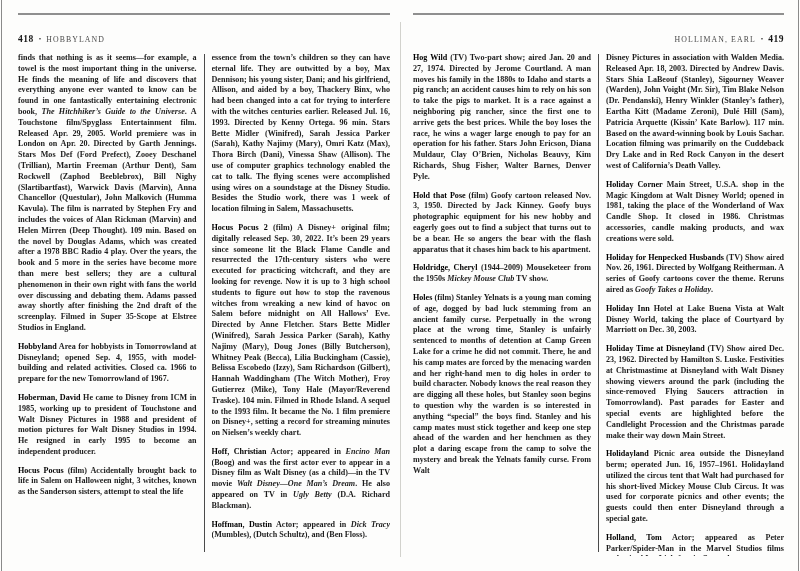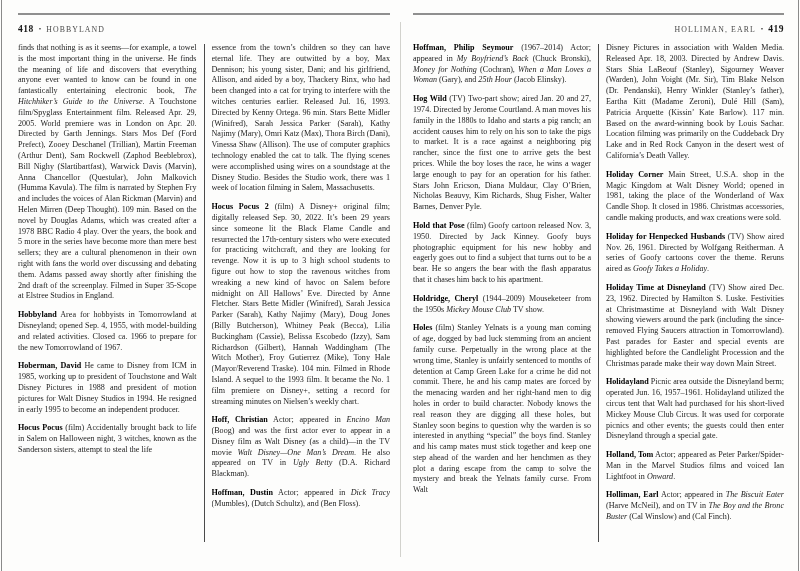--- a/index.html
+++ b/index.html
@@ -10,29 +10,29 @@
   }
   .spread{position:relative;width:800px;height:571px;display:flex;background:#fdfdfc;}
   .edge{position:absolute;top:0;bottom:0;width:1px;background:#8a8a8a;}
   .edge.left{left:1px;}
   .edge.right{right:1px;}
   .spine{position:absolute;left:400px;top:22px;bottom:14px;width:1px;background:#d2d2cd;}
   .page{width:400px;box-sizing:border-box;padding:13px 10px 10px 18px;}
   .page.right{padding:13px 16px 10px 13px;}
   .running-head{
     border-top:2px solid #8f8f8f;
-    padding-top:9px;margin-bottom:9px;
+    padding-top:19px;margin-bottom:9px;
     display:flex;align-items:baseline;gap:5px;
     white-space:nowrap;
   }
   .running-head.rh-right{justify-content:flex-end;}
   .pagenum{font-weight:bold;font-size:9.5px;color:#151515;letter-spacing:.5px;}
   .bullet{font-size:7px;color:#333;position:relative;top:-1px;}
   .head-title{font-size:7.8px;letter-spacing:1.1px;color:#4a4a4a;}
-  .cols{display:flex;height:503px;overflow:hidden;}
+  .cols{display:flex;height:503px;overflow:hidden;font-weight:bold;}
   .col{
     flex:1 1 0;min-width:0;overflow:hidden;
     text-align:justify;
     font-size:8.1px;line-height:10.8px;color:#1d1d1d;
     hyphens:auto;-webkit-hyphens:auto;
   }
   .vdiv{width:1px;background:#4a4a4a;margin:1px 7px 4px 7px;flex:0 0 1px;}
   .entry{margin:0;}
   .entry + .entry{margin-top:8px;}
   .entry b{color:#000;}
@@ -69,31 +69,31 @@
   </div>
 
   <div class="page right">
     <div class="running-head rh-right">
       <span class="head-title">HOLLIMAN, EARL</span>
       <span class="bullet">•</span>
       <span class="pagenum">419</span>
     </div>
     <div class="cols">
       <div class="col">
-          <p class="entry"><b>Hoffman, Philip Seymour</b> (1967–2014) Actor; appeared in <i>My Boyfriend’s Back</i> (Chuck Bronski), <i>Money for Nothing</i> (Cochran), <i>When a Man Loves a Woman</i> (Gary), and <i>25th Hour</i> (Jacob Elinsky).</p>
           <p class="entry"><b>Hog Wild</b> (TV) Two-part show; aired Jan. 20 and 27, 1974. Directed by Jerome Courtland. A man moves his family in the 1880s to Idaho and starts a pig ranch; an accident causes him to rely on his son to take the pigs to market. It is a race against a neighboring pig rancher, since the first one to arrive gets the best prices. While the boy loses the race, he wins a wager large enough to pay for an operation for his father. Stars John Ericson, Diana Muldaur, Clay O’Brien, Nicholas Beauvy, Kim Richards, Shug Fisher, Walter Barnes, Denver Pyle.</p>
           <p class="entry"><b>Hold that Pose</b> (film) Goofy cartoon released Nov. 3, 1950. Directed by Jack Kinney. Goofy buys photographic equipment for his new hobby and eagerly goes out to find a subject that turns out to be a bear. He so angers the bear with the flash apparatus that it chases him back to his apartment.</p>
           <p class="entry"><b>Holdridge, Cheryl</b> (1944–2009) Mouseketeer from the 1950s <i>Mickey Mouse Club</i> TV show.</p>
           <p class="entry"><b>Holes</b> (film) Stanley Yelnats is a young man coming of age, dogged by bad luck stemming from an ancient family curse. Perpetually in the wrong place at the wrong time, Stanley is unfairly sentenced to months of detention at Camp Green Lake for a crime he did not commit. There, he and his camp mates are forced by the menacing warden and her right-hand men to dig holes in order to build character. Nobody knows the real reason they are digging all these holes, but Stanley soon begins to question why the warden is so interested in anything “special” the boys find. Stanley and his camp mates must stick together and keep one step ahead of the warden and her henchmen as they plot a daring escape from the camp to solve the mystery and break the Yelnats family curse. From Walt</p>
         </div>
       <div class="vdiv"></div>
       <div class="col">
           <p class="entry">Disney Pictures in association with Walden Media. Released Apr. 18, 2003. Directed by Andrew Davis. Stars Shia LaBeouf (Stanley), Sigourney Weaver (Warden), John Voight (Mr. Sir), Tim Blake Nelson (Dr. Pendanski), Henry Winkler (Stanley’s father), Eartha Kitt (Madame Zeroni), Dulé Hill (Sam), Patricia Arquette (Kissin’ Kate Barlow). 117 min. Based on the award-winning book by Louis Sachar. Location filming was primarily on the Cuddeback Dry Lake and in Red Rock Canyon in the desert west of California’s Death Valley.</p>
           <p class="entry"><b>Holiday Corner</b> Main Street, U.S.A. shop in the Magic Kingdom at Walt Disney World; opened in 1981, taking the place of the Wonderland of Wax Candle Shop. It closed in 1986. Christmas accessories, candle making products, and wax creations were sold.</p>
           <p class="entry"><b>Holiday for Henpecked Husbands</b> (TV) Show aired Nov. 26, 1961. Directed by Wolfgang Reitherman. A series of Goofy cartoons cover the theme. Reruns aired as <i>Goofy Takes a Holiday</i>.</p>
+          <p class="entry"><b>Holiday Inn</b> Hotel at Lake Buena Vista at Walt Disney World, taking the place of Courtyard by Marriott on Dec. 30, 2003.</p>
           <p class="entry"><b>Holiday Time at Disneyland</b> (TV) Show aired Dec. 23, 1962. Directed by Hamilton S. Luske. Festivities at Christmastime at Disneyland with Walt Disney showing viewers around the park (including the since-removed Flying Saucers attraction in Tomorrowland). Past parades for Easter and special events are highlighted before the Candlelight Procession and the Christmas parade make their way down Main Street.</p>
           <p class="entry"><b>Holidayland</b> Picnic area outside the Disneyland berm; operated Jun. 16, 1957–1961. Holidayland utilized the circus tent that Walt had purchased for his short-lived Mickey Mouse Club Circus. It was used for corporate picnics and other events; the guests could then enter Disneyland through a special gate.</p>
           <p class="entry"><b>Holland, Tom</b> Actor; appeared as Peter Parker/Spider-Man in the Marvel Studios films and voiced Ian Lightfoot in <i>Onward</i>.</p>
           <p class="entry"><b>Holliman, Earl</b> Actor; appeared in <i>The Biscuit Eater</i> (Harve McNeil), and on TV in <i>The Boy and the Bronc Buster</i> (Cal Winslow) and  (Cal Finch).</p>
         </div>
     </div>
   </div>
 </div>
 
 </body></html>

